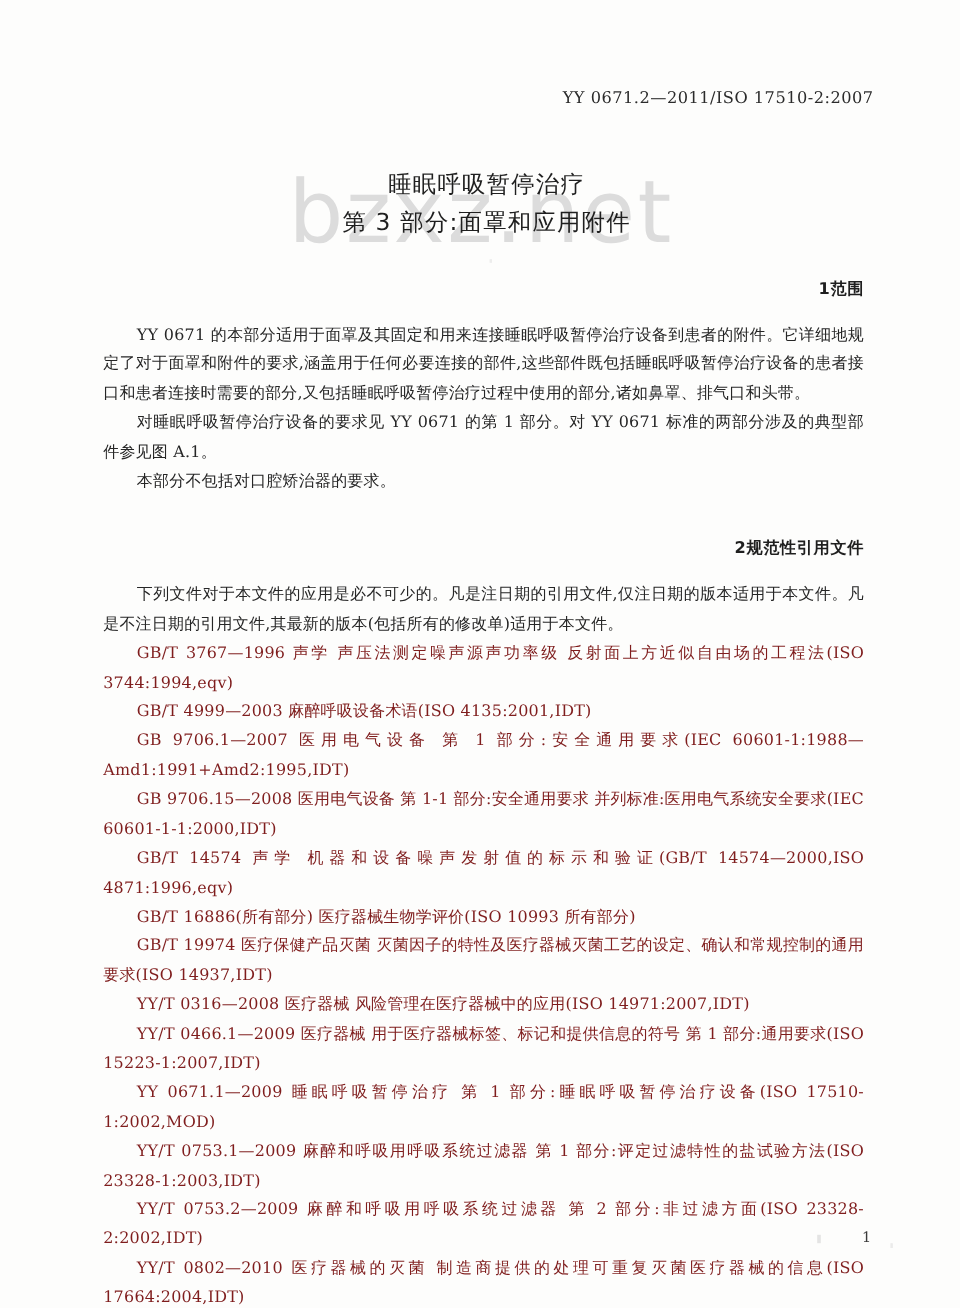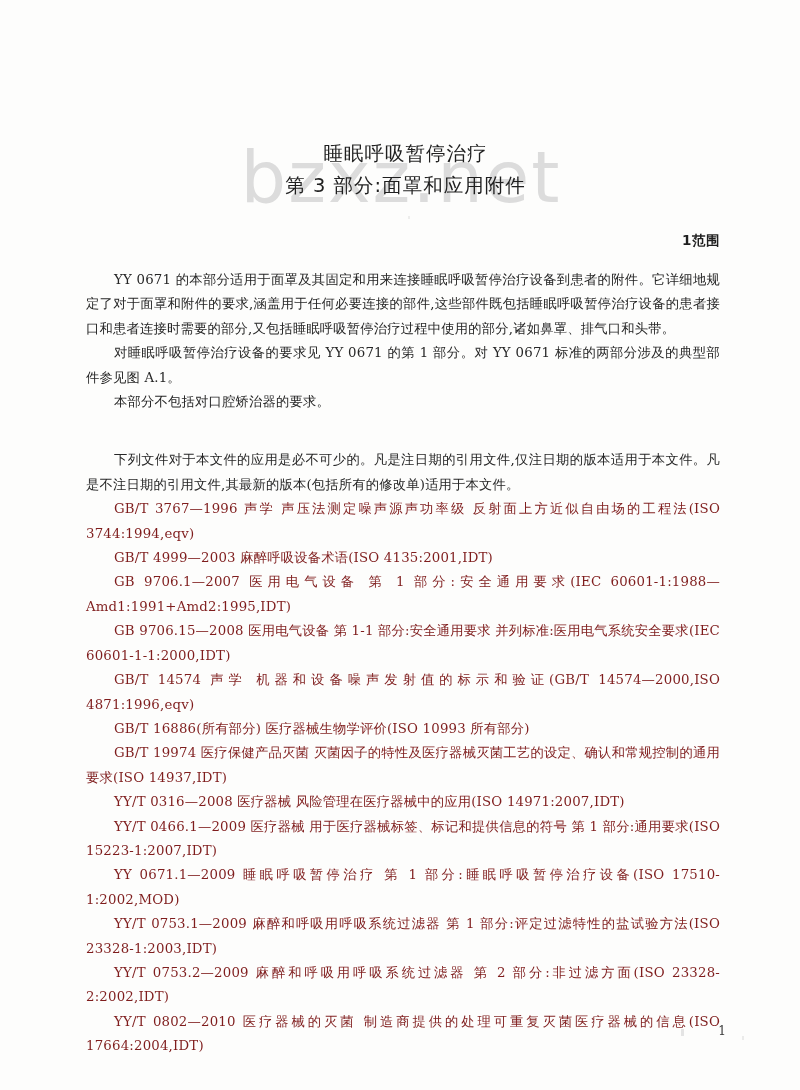--- a/index.html
+++ b/index.html
@@ -144,38 +144,42 @@
 </style>
 </head>
 <body>
 
 <div class="page">
 
   <div class="paper-tint"></div>
 
   <div class="watermark">bzxz.net</div>
 
+  <div class="header">YY 0671.2—2011/ISO 17510-2:2007</div>
 
   <div class="title-block">
     <div class="title-line">睡眠呼吸暂停治疗</div>
     <div class="title-line">第 3 部分:面罩和应用附件</div>
   </div>
 
   <div class="body-area">
 
     <div class="clause-heading">
       <span class="num">1</span><span>范围</span>
     </div>
 
     <p class="para">YY 0671 的本部分适用于面罩及其固定和用来连接睡眠呼吸暂停治疗设备到患者的附件。它详细地规定了对于面罩和附件的要求,涵盖用于任何必要连接的部件,这些部件既包括睡眠呼吸暂停治疗设备的患者接口和患者连接时需要的部分,又包括睡眠呼吸暂停治疗过程中使用的部分,诸如鼻罩、排气口和头带。</p>
     <p class="para">对睡眠呼吸暂停治疗设备的要求见 YY 0671 的第 1 部分。对 YY 0671 标准的两部分涉及的典型部件参见图 A.1。</p>
     <p class="para">本部分不包括对口腔矫治器的要求。</p>
 
     <div class="spacer-lg"></div>
 
+    <div class="clause-heading">
+      <span class="num">2</span><span>规范性引用文件</span>
+    </div>
 
     <p class="para">下列文件对于本文件的应用是必不可少的。凡是注日期的引用文件,仅注日期的版本适用于本文件。凡是不注日期的引用文件,其最新的版本(包括所有的修改单)适用于本文件。</p>
 
     <ul class="ref-list">
       <li class="ref-item">GB/T 3767—1996  声学  声压法测定噪声源声功率级  反射面上方近似自由场的工程法(ISO 3744:1994,eqv)</li>
       <li class="ref-item">GB/T 4999—2003  麻醉呼吸设备术语(ISO 4135:2001,IDT)</li>
       <li class="ref-item">GB 9706.1—2007  医用电气设备  第 1 部分:安全通用要求(IEC 60601-1:1988—Amd1:1991+Amd2:1995,IDT)</li>
       <li class="ref-item">GB 9706.15—2008  医用电气设备  第 1-1 部分:安全通用要求  并列标准:医用电气系统安全要求(IEC 60601-1-1:2000,IDT)</li>
       <li class="ref-item">GB/T 14574  声学  机器和设备噪声发射值的标示和验证(GB/T 14574—2000,ISO 4871:1996,eqv)</li>
       <li class="ref-item">GB/T 16886(所有部分)  医疗器械生物学评价(ISO 10993 所有部分)</li>

